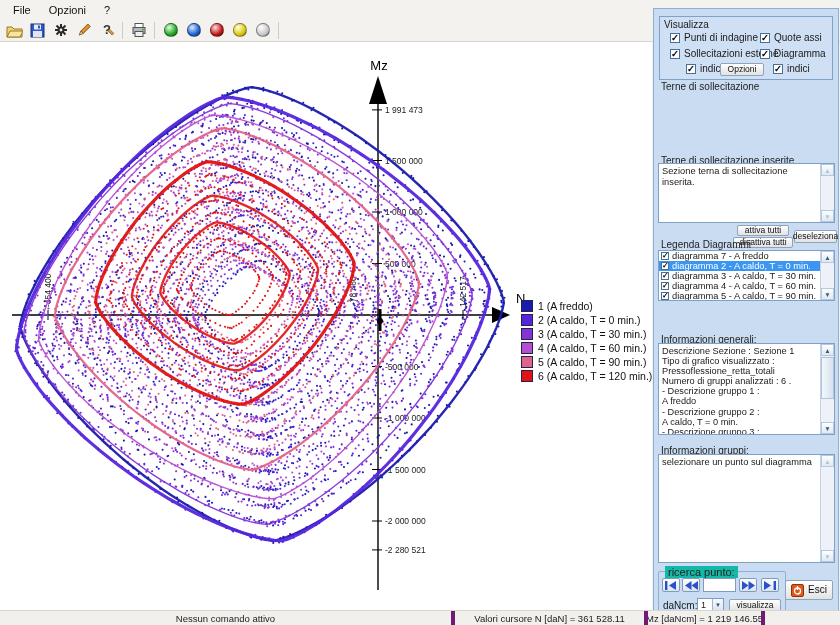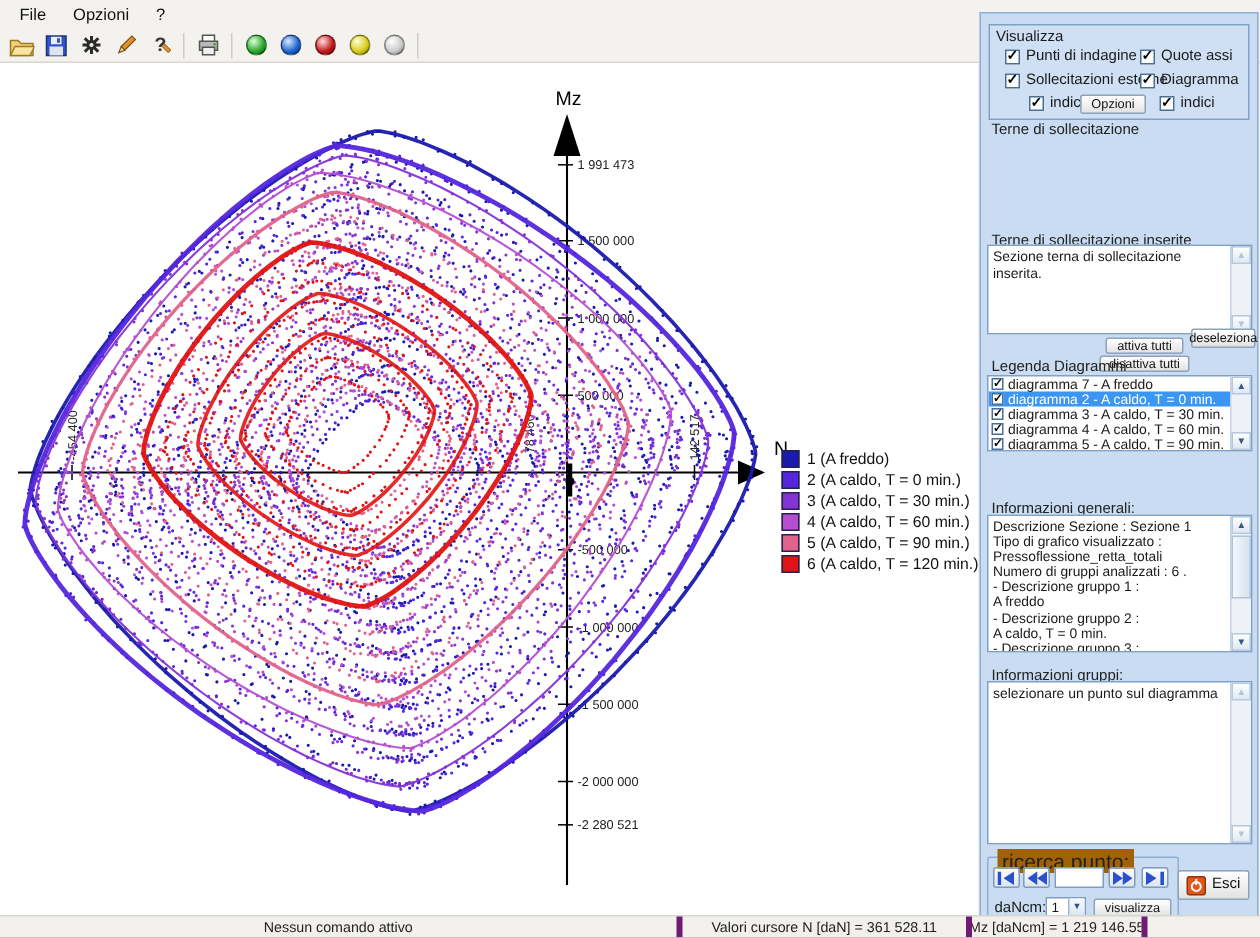--- a/index.html
+++ b/index.html
@@ -31,21 +31,21 @@
 .sarr.top{top:0}.sarr.bot{bottom:0}
 .sthumb{position:absolute;left:0;width:13px;background:linear-gradient(90deg,#f4f8fc,#d6e2ef);border:1px solid #b0c3da}
 .cb{display:inline-block;width:10px;height:10px;background:#fff;border:1px solid #4a6f96;font-size:9.5px;line-height:8px;text-align:center;color:#000;font-weight:bold;flex:0 0 auto}
 .cbrow{position:absolute;display:flex;align-items:center;gap:4px;white-space:nowrap}
 .btn{position:absolute;background:linear-gradient(#ffffff,#e2e2e2);border:1px solid #8ea4bc;border-radius:2px;text-align:center;font-size:8.5px;color:#111;line-height:1;display:flex;align-items:center;justify-content:center;cursor:default}
 .list{position:absolute;background:#fff;border:1px solid #7fa1c8;overflow:hidden}
 .lrow{display:flex;align-items:center;height:10px;gap:3px;padding-left:2px;font-size:9.3px;white-space:nowrap}
 .lrow .cb{width:8px;height:8px;font-size:8px;line-height:6px}
 .lrow.sel{background:#3a96f2;color:#fff}
 .fieldset{position:absolute;border:1px solid #8fafd4;border-radius:2px}
-.fieldset .flabel{position:absolute;top:-6px;left:6px;background:#a16207;padding:0 3px;font-size:14px;color:#222}
+.fieldset .flabel{position:absolute;top:-6px;left:6px;background:#14b8a6;padding:0 3px;font-size:11px;color:#222}
 .navbtn{position:absolute;width:18px;height:14px;background:linear-gradient(#fdfdfd,#dde6f0);border:1px solid #7f9cc0;border-radius:2px;display:flex;align-items:center;justify-content:center}
 .sinput{position:absolute;background:#fff;border:1px solid #7f9cc0;font-size:9px;padding:1px 2px}
 .selbox{position:absolute;background:#fff;border:1px solid #7f9cc0;font-size:9px;display:flex;align-items:center}
 .selbox .val{flex:1;padding-left:3px}
 .selbox .da{width:11px;height:100%;background:linear-gradient(#f7fafd,#d9e4f0);border-left:1px solid #9fb6cf;font-size:6px;display:flex;align-items:center;justify-content:center;color:#33507a}
 
 .status{position:absolute;left:0;bottom:0;width:100%;height:15px;background:#f2f0ec;border-top:1px solid #d8d5cf;font-size:9.5px;color:#222;display:flex}
 .stseg{border-right:4px solid #701a75;display:flex;align-items:center;justify-content:center;white-space:nowrap;overflow:hidden}
 </style>
 </head>
@@ -310,21 +310,21 @@
     <div class="whitebox" style="left:4px;top:154px;width:177px;height:60px">
       <div class="wb-text">Sezione terna di sollecitazione inserita.</div>
       <div class="sbar">
         <div class="sarr top pale">▲</div>
         <div class="sarr bot pale">▼</div>
       </div>
     </div>
 
     <div class="btn" style="left:83px;top:216px;width:52px;height:11px">attiva tutti</div>
     <div class="btn" style="left:79px;top:228px;width:60px;height:11px">disattiva tutti</div>
-    <div class="btn" style="left:140px;top:210px;width:43px;height:13px">deseleziona</div>
+    <div class="btn" style="left:140px;top:221px;width:43px;height:13px">deseleziona</div>
     <div class="sectlabel" style="left:7px;top:230px">Legenda Diagrammi</div>
     <div class="list" style="left:4px;top:241px;width:177px;height:51px">
       <div id="legend-rows" style="position:absolute;left:0;top:0;right:14px">
           <div class="lrow">
             <span class="cb">✓</span>
             <span>diagramma 7 - A freddo</span>
           </div>
           <div class="lrow sel">
             <span class="cb" style="color: rgb(0, 0, 0); background: rgb(255, 255, 255);">✓</span>
             <span>diagramma 2 - A caldo, T = 0 min.</span>

